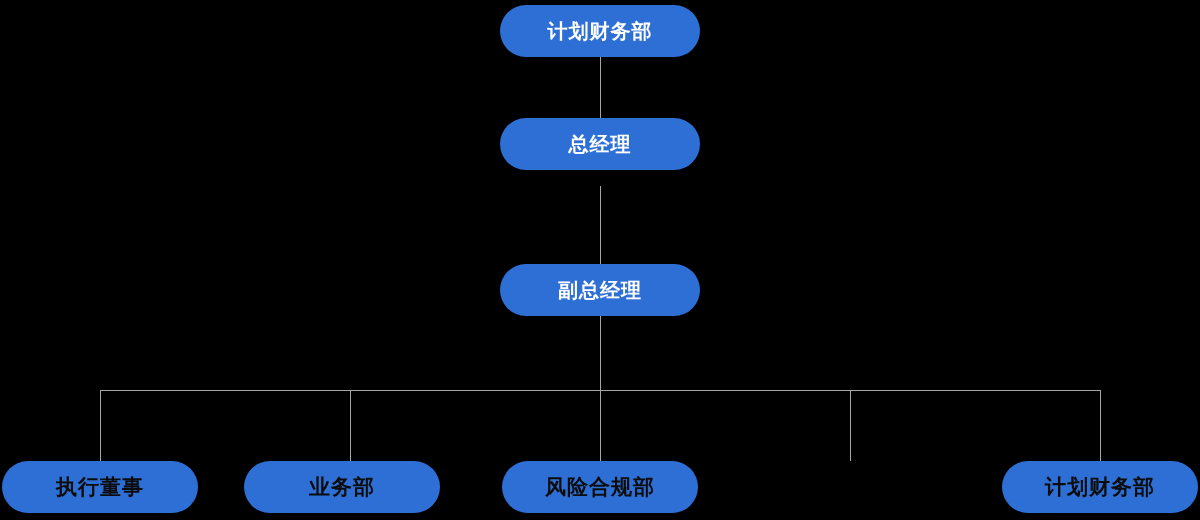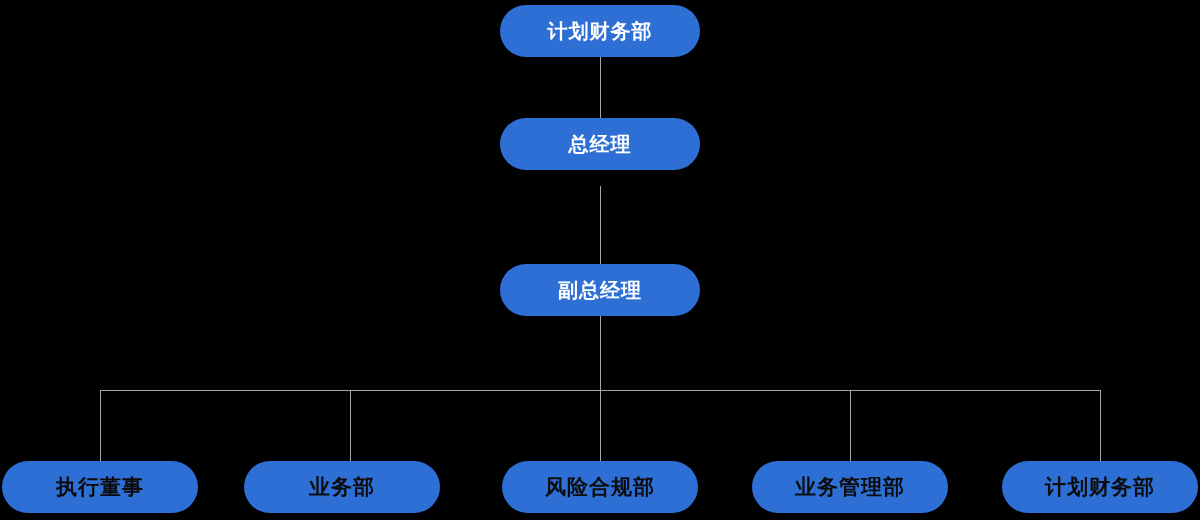--- a/index.html
+++ b/index.html
@@ -101,21 +101,18 @@
   </div>
 
   <div class="node bottom-level n-d2">
     <span>业务部</span>
   </div>
 
   <div class="node bottom-level n-d3">
     <span>风险合规部</span>
   </div>
 
-  <div class="node bottom-level n-d4">
-    <span>业务管理部</span>
-  </div>
 
   <div class="node bottom-level n-d5">
     <span>计划财务部</span>
   </div>
 
 </div>
 
 </body></html>

